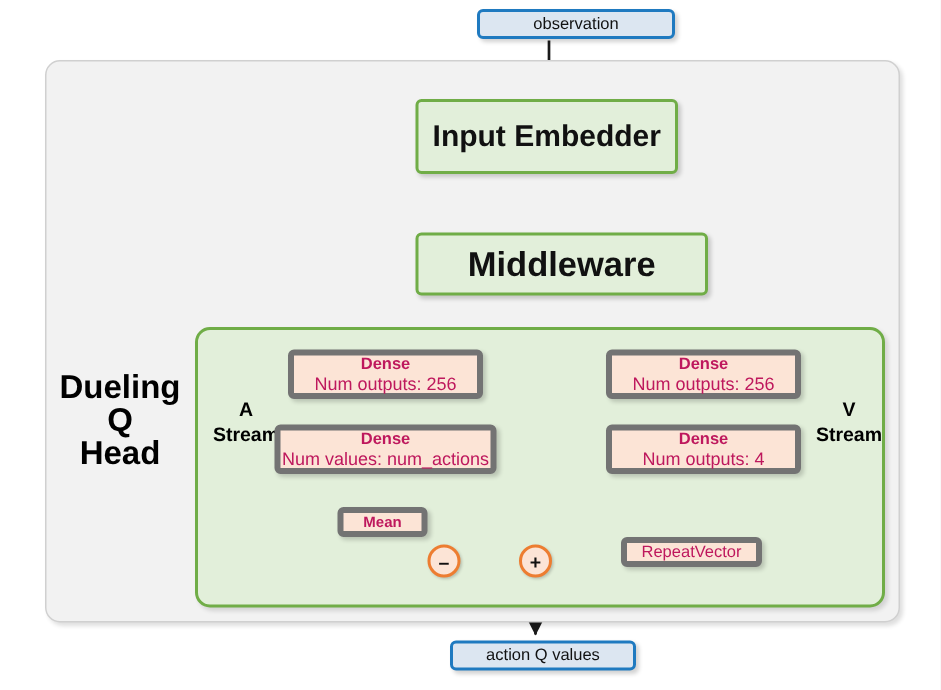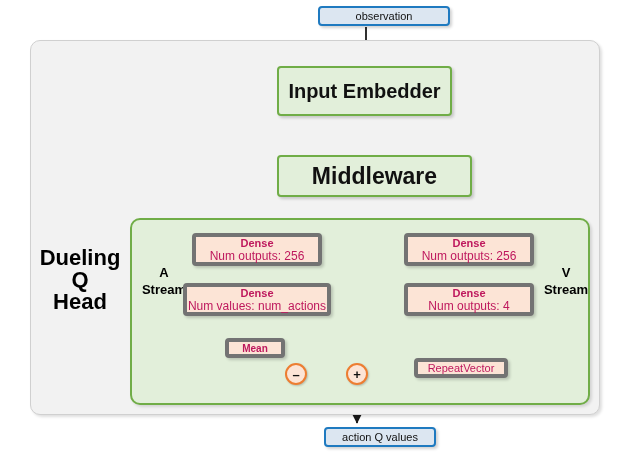--- a/index.html
+++ b/index.html
@@ -55,21 +55,21 @@
   .mean-box{left:225px;top:338px;width:60px;height:20px;font-size:10px;font-weight:bold;}
   .repeat-box{left:414px;top:338px;width:94px;height:20px;font-size:11px;margin-top:20px;}
 
   
   .box-blue{
     background:#dce6f1;border:2px solid #1f7ac0;border-radius:4px;
     box-shadow:2px 2px 3px rgba(0,0,0,0.18);
     font-size:11px;color:#111;
   }
   .observation{left:300px;top:6px;width:132px;height:20px;margin-left:18px;}
-  .actionq{left:300px;top:427px;width:112px;height:20px;margin-left:24px;}
+  .actionq{left:300px;top:427px;width:124px;height:20px;}
 
   
   .op-circle{
     position:absolute;width:22px;height:22px;border-radius:50%;
     background:#fce4d6;border:2px solid #ed7d31;
     box-shadow:1px 1px 2px rgba(0,0,0,0.2);
     display:flex;align-items:center;justify-content:center;
     font-size:13px;font-weight:bold;color:#111;line-height:1;box-sizing:border-box;
   }
   .op-minus{left:285px;top:363px;}

